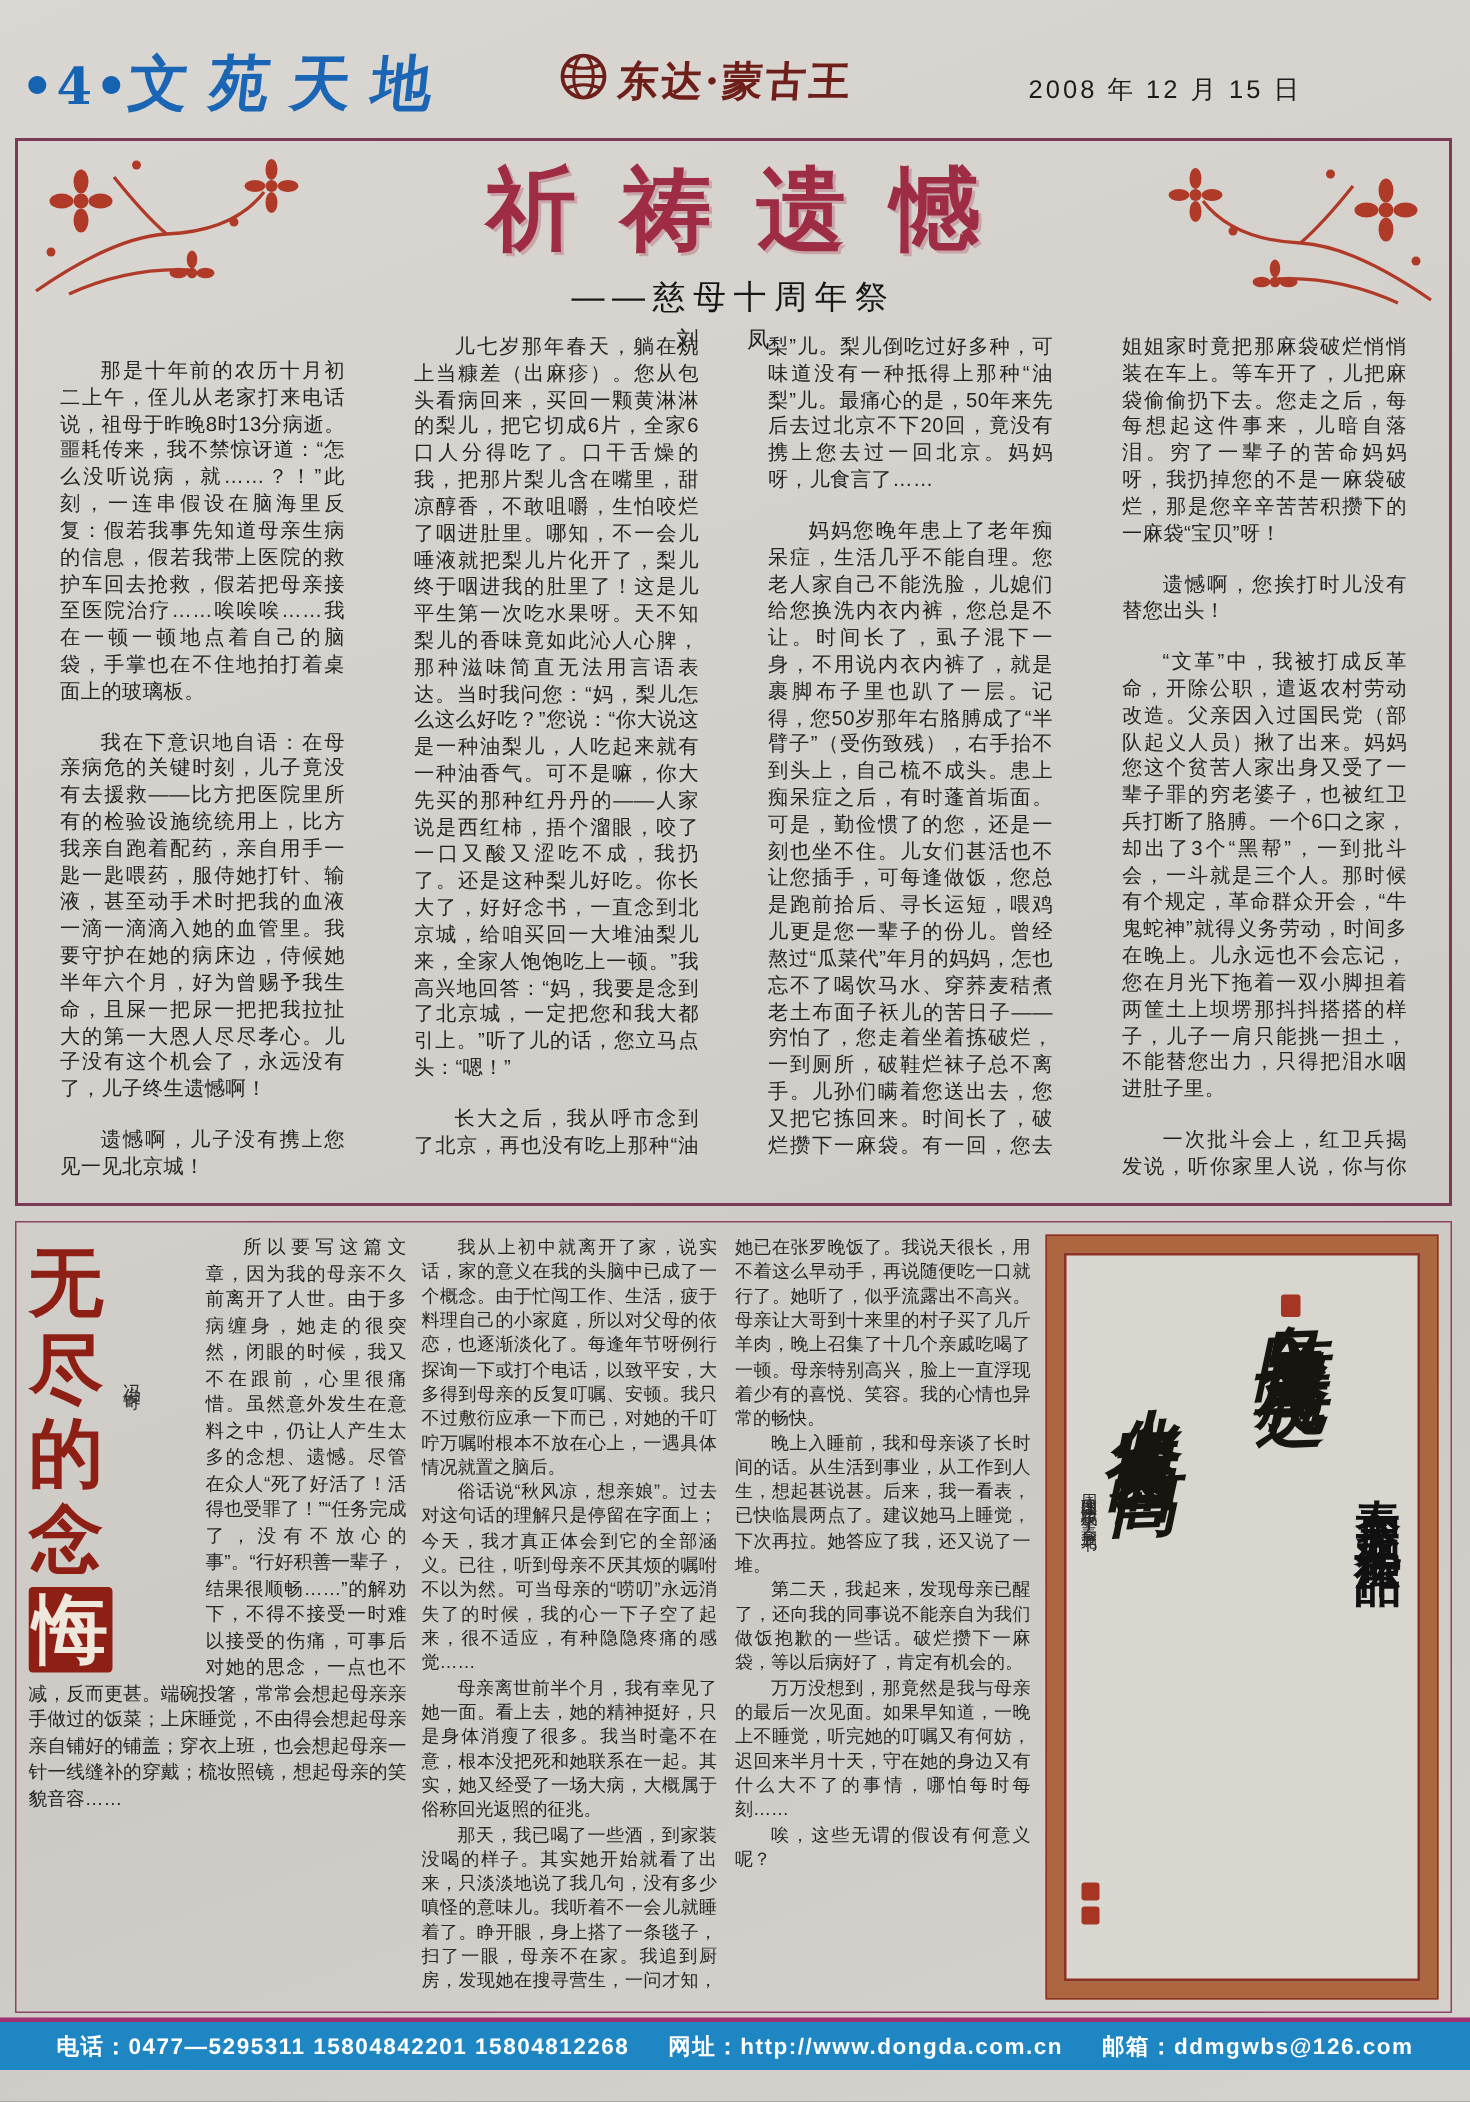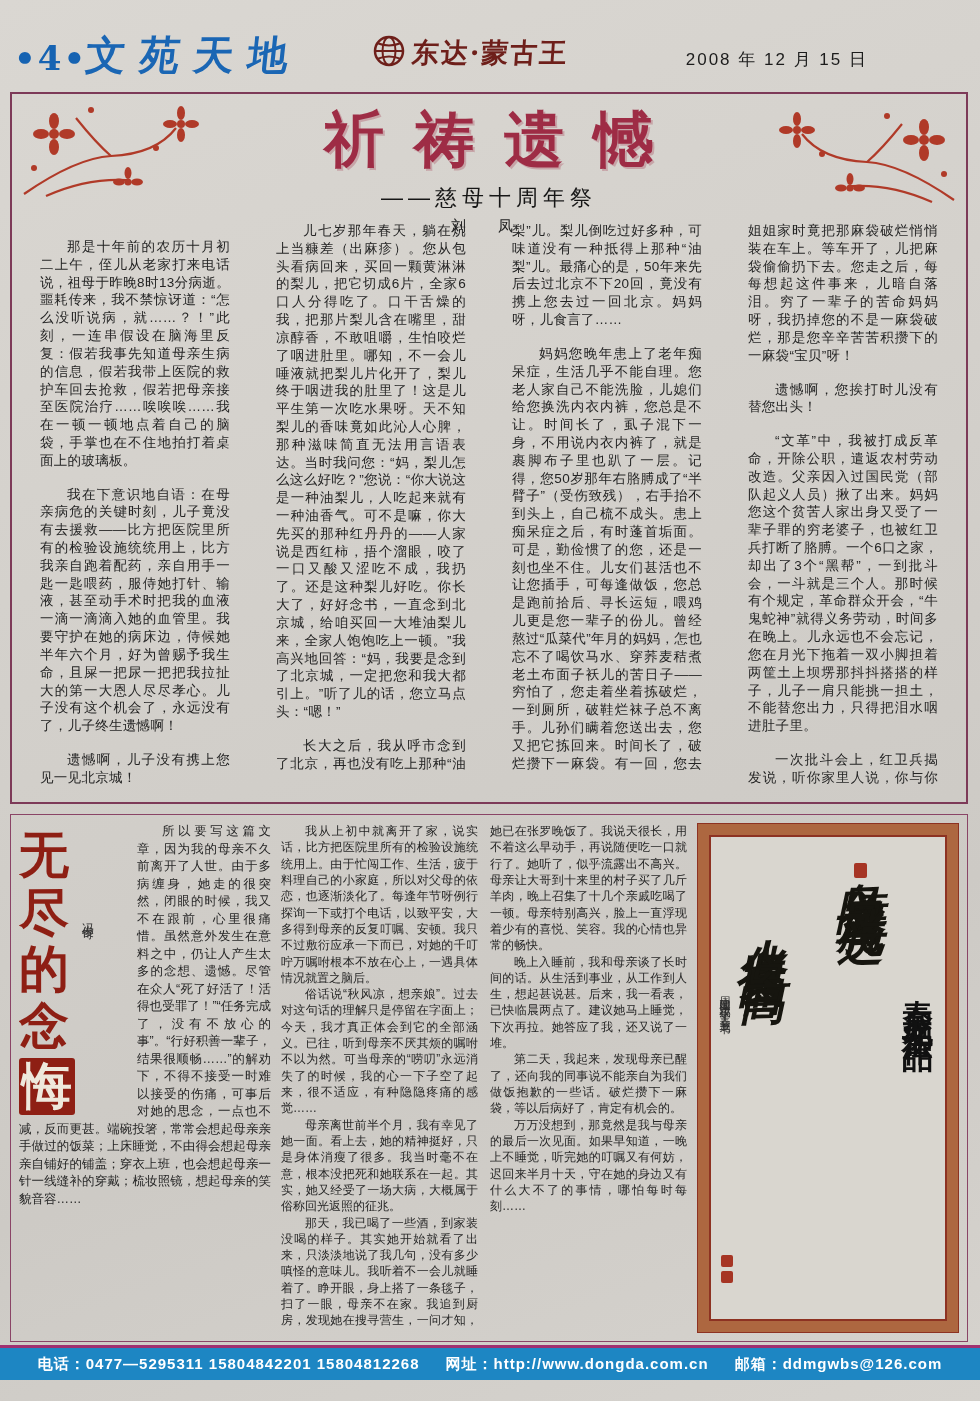--- a/index.html
+++ b/index.html
@@ -161,27 +161,28 @@
           <span class="bl-char">的</span>
           <span class="bl-char">念</span>
           <span class="bl-char bl-char-inverse">悔</span>
         </div>
         <div class="bl-author">冯俊奇</div>
       </div>
       <p>所以要写这篇文章，因为我的母亲不久前离开了人世。由于多病缠身，她走的很突然，闭眼的时候，我又不在跟前，心里很痛惜。虽然意外发生在意料之中，仍让人产生太多的念想、遗憾。尽管在众人“死了好活了！活得也受罪了！”“任务完成了，没有不放心的事”。“行好积善一辈子，结果很顺畅……”的解劝下，不得不接受一时难以接受的伤痛，可事后对她的思念，一点也不减，反而更甚。端碗投箸，常常会想起母亲亲手做过的饭菜；上床睡觉，不由得会想起母亲亲自铺好的铺盖；穿衣上班，也会想起母亲一针一线缝补的穿戴；梳妆照镜，想起母亲的笑貌音容……</p>
     </div>
 
     <div class="bm">
-      <p>我从上初中就离开了家，说实话，比方把医院里所有的检验设施统统用上。由于忙闯工作、生活，疲于料理自己的小家庭，所以对父母的依恋，也逐渐淡化了。每逢年节呀例行探询一下或打个电话，以致平安，大多得到母亲的反复叮嘱、安顿。我只不过敷衍应承一下而已，对她的千叮咛万嘱咐根本不放在心上，一遇具体情况就置之脑后。</p>
+      <p>我从上初中就离开了家，说实话，家的意义在我的头脑中已成了一个概念。由于忙闯工作、生活，疲于料理自己的小家庭，所以对父母的依恋，也逐渐淡化了。每逢年节呀例行探询一下或打个电话，以致平安，大多得到母亲的反复叮嘱、安顿。我只不过敷衍应承一下而已，对她的千叮咛万嘱咐根本不放在心上，一遇具体情况就置之脑后。</p>
       <p>俗话说“秋风凉，想亲娘”。过去对这句话的理解只是停留在字面上；今天，我才真正体会到它的全部涵义。已往，听到母亲不厌其烦的嘱咐不以为然。可当母亲的“唠叨”永远消失了的时候，我的心一下子空了起来，很不适应，有种隐隐疼痛的感觉……</p>
       <p>母亲离世前半个月，我有幸见了她一面。看上去，她的精神挺好，只是身体消瘦了很多。我当时毫不在意，根本没把死和她联系在一起。其实，她又经受了一场大病，大概属于俗称回光返照的征兆。</p>
       <p>那天，我已喝了一些酒，到家装没喝的样子。其实她开始就看了出来，只淡淡地说了我几句，没有多少嗔怪的意味儿。我听着不一会儿就睡着了。睁开眼，身上搭了一条毯子，扫了一眼，母亲不在家。我追到厨房，发现她在搜寻营生，一问才知，她已在张罗晚饭了。我说天很长，用不着这么早动手，再说随便吃一口就行了。她听了，似乎流露出不高兴。母亲让大哥到十来里的村子买了几斤羊肉，晚上召集了十几个亲戚吃喝了一顿。母亲特别高兴，脸上一直浮现着少有的喜悦、笑容。我的心情也异常的畅快。</p>
       <p>晚上入睡前，我和母亲谈了长时间的话。从生活到事业，从工作到人生，想起甚说甚。后来，我一看表，已快临晨两点了。建议她马上睡觉，下次再拉。她答应了我，还又说了一堆。</p>
       <p>第二天，我起来，发现母亲已醒了，还向我的同事说不能亲自为我们做饭抱歉的一些话。破烂攒下一麻袋，等以后病好了，肯定有机会的。</p>
       <p>万万没想到，那竟然是我与母亲的最后一次见面。如果早知道，一晚上不睡觉，听完她的叮嘱又有何妨，迟回来半月十天，守在她的身边又有什么大不了的事情，哪怕每时每刻……</p>
+      <p>唉，这些无谓的假设有何意义呢？</p>
     </div>
 
     <div class="calli">
       <div class="calli-paper">
         <div class="cal-line cal-line-right">鸟随鸾凤腾飞远</div>
         <div class="cal-line cal-line-left">人伴贤良品自高</div>
         <div class="cal-label">秦启龙书法作品</div>
         <div class="cal-signature">周建国同志戊子年 秦启龙书</div>
         <div class="seal seal-top"></div>
         <div class="seal seal-sig1"></div>

